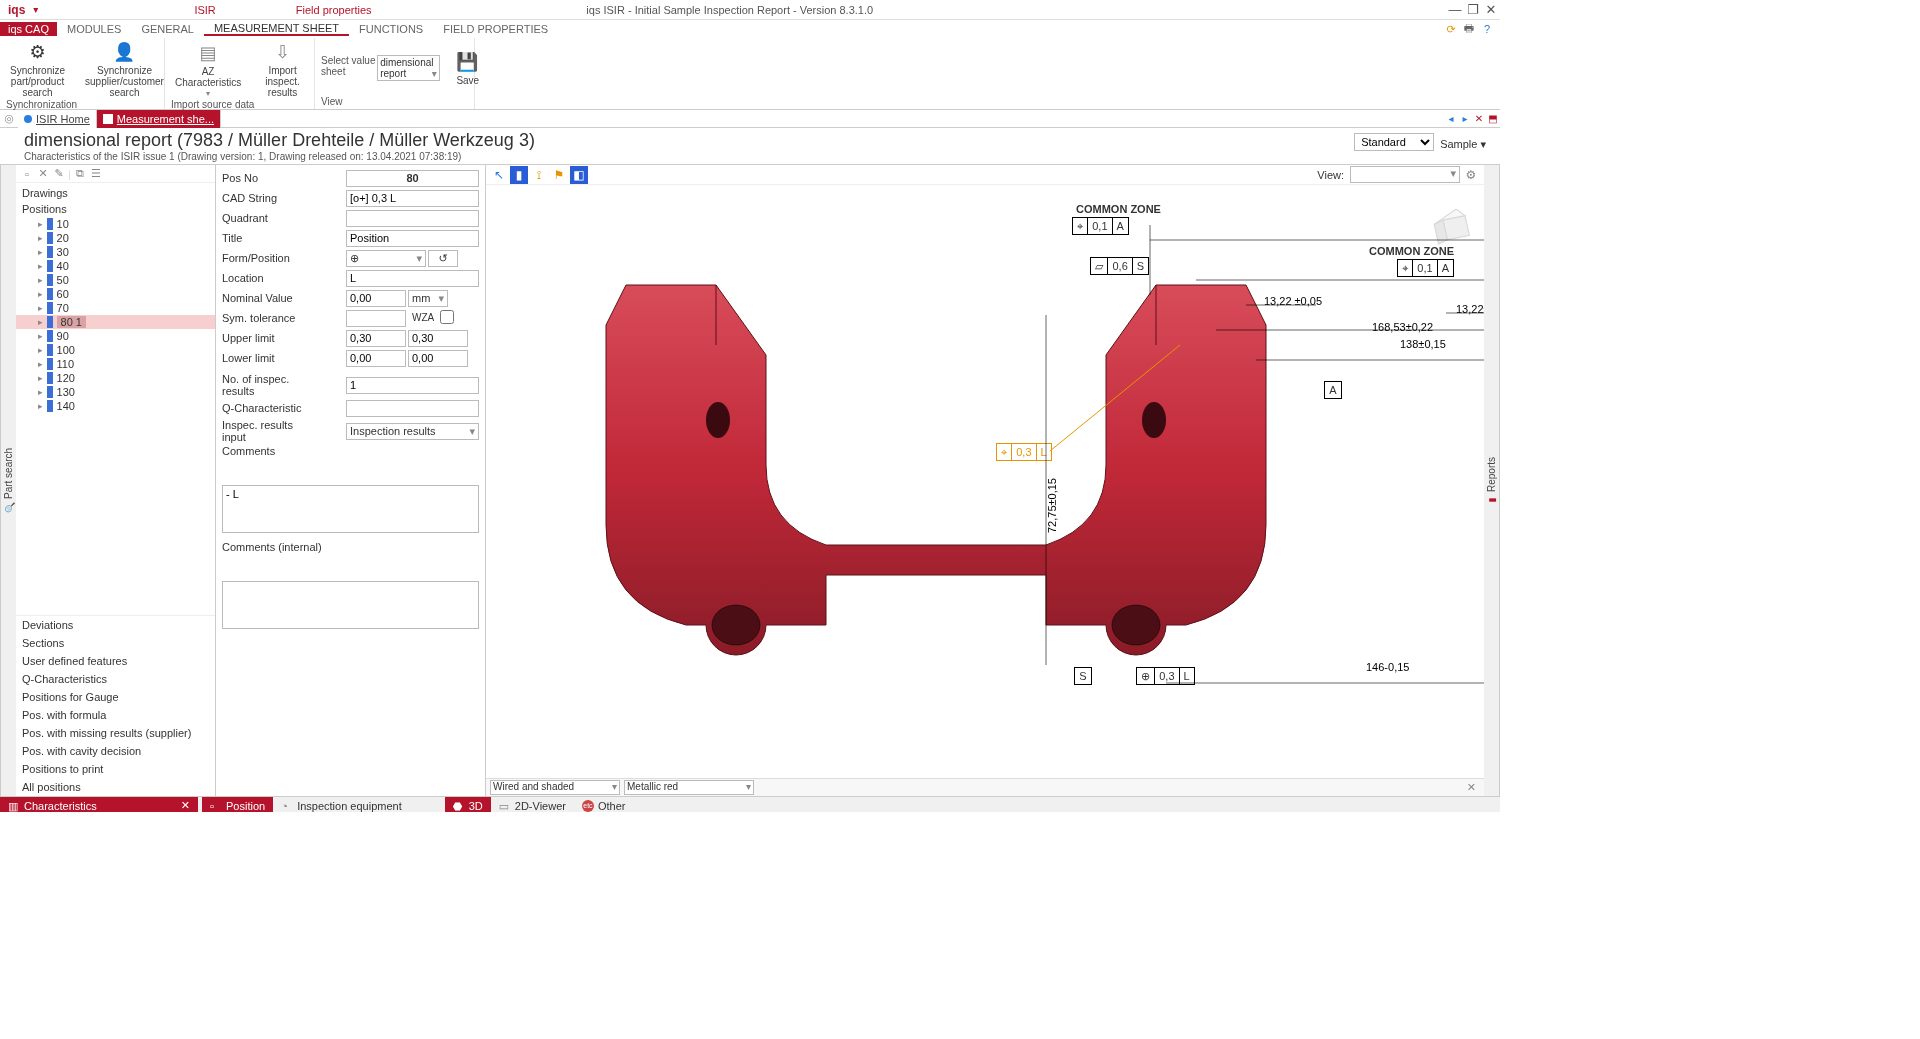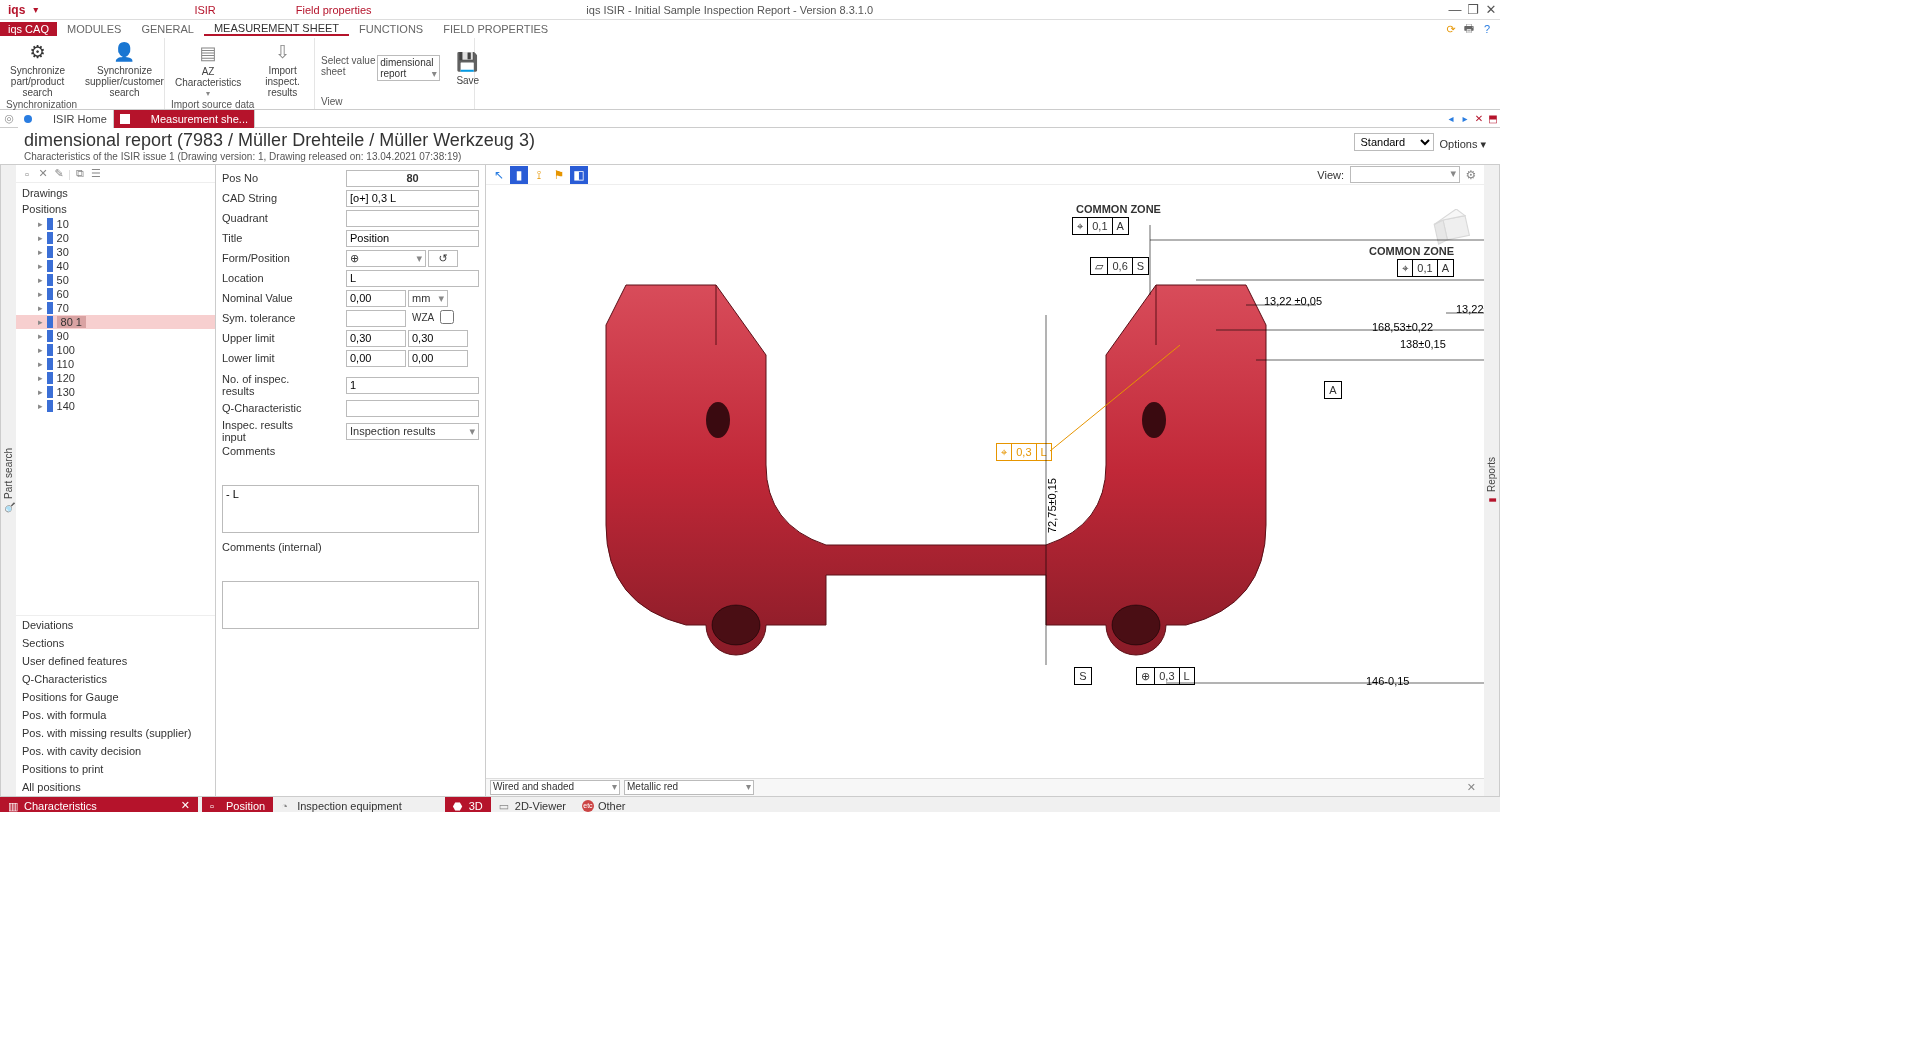--- a/index.html
+++ b/index.html
@@ -26,21 +26,21 @@
 .rgroup .lbl { font-size:10px; color:#555; padding-top:1px; }
 .ritem { display:flex; flex-direction:column; align-items:center; gap:1px; cursor:pointer; padding:0 4px; }
 .ritem .ic { width:24px; height:24px; display:flex; align-items:center; justify-content:center; font-size:18px; }
 .ritem .tx { font-size:10px; line-height:11px; text-align:center; color:#444; }
 .sel-sheet { display:flex; flex-direction:row; gap:1px; }
 .sel-sheet .lab { font-size:10px; color:#555; }
 .sel-sheet select, .sel-sheet .combo { width:90px; font-size:10px; border:1px solid #bbb; padding:1px 2px; background:#fff; }
 
 .tabs-row { height:18px; display:flex; align-items:center; border-bottom:1px solid #ccc; }
 .tabs-row .left-edge { width:18px; height:18px; display:flex; align-items:center; justify-content:center; color:#888; }
-.doc-tab { display:flex; align-items:center; height:18px; padding:0 6px; gap:21px; font-size:11px; cursor:pointer; border-right:1px solid #ccc; }
+.doc-tab { display:flex; align-items:center; height:18px; padding:0 6px; gap:4px; font-size:11px; cursor:pointer; border-right:1px solid #ccc;text-decoration:underline; }
 .doc-tab.home { background:#fff; color:#444; }
 .doc-tab.home .dot { width:8px;height:8px;border-radius:50%;background:#2a7de1; }
 .doc-tab.active { background:#b5132b; color:#fff; }
 .doc-tab.active .sq { width:10px;height:10px;background:#fff; border:1px solid #fff; }
 .tabs-row .sp { flex:1; }
 .tabs-row .mini { width:14px; text-align:center; color:#2a7de1; cursor:pointer; font-size:10px; }
 .tabs-row .mini.red { color:#b5132b; }
 
 .header-row { padding:2px 8px 0 24px; display:flex; align-items:flex-end; }
 .header-row .h { font-size:18px; color:#333; flex:1; }
@@ -196,21 +196,21 @@
   <span class="sp"></span>
   <span class="mini">◂</span>
   <span class="mini">▸</span>
   <span class="mini red">✕</span>
   <span class="mini" style="color:#b5132b">⬒</span>
 </div>
 
 <div class="header-row">
   <span class="h">dimensional report (7983 / Müller Drehteile / Müller Werkzeug 3)</span>
   <select style="width:80px"><option>Standard</option></select>
-  <span class="opt"><span>Options</span> ▾</span>
+  <span class="opt"><span>Sample</span> ▾</span>
 </div>
 <div class="sub-row">Characteristics of the ISIR issue 1 (Drawing version: 1, Drawing released on: 13.04.2021 07:38:19)</div>
 
 <div class="workspace">
   <div class="vtab"><span class="tic">🔍</span><span>Part search</span></div>
 
   <div class="left-panel">
     <div class="toolbar">
       <span class="tb">▫</span>
       <span class="tb">✕</span>
@@ -462,21 +462,21 @@
           <span>⌖</span>
           <span>0,1</span>
           <span>A</span>
         </div>
 
       <div class="dim-label" style="left:778px;top:110px">13,22 ±0,05</div>
       <div class="dim-label" style="left:886px;top:136px">168,53±0,22</div>
       <div class="dim-label" style="left:970px;top:118px">13,22±0,05</div>
       <div class="dim-label" style="left:914px;top:153px">138±0,15</div>
       <div class="dim-label" style="left:560px;top:348px;transform:rotate(-90deg);transform-origin:left top">72,75±0,15</div>
-      <div class="dim-label" style="left:880px;top:490px">146-0,15</div>
+      <div class="dim-label" style="left:880px;top:476px">146-0,15</div>
 
       <div class="gd-box" style="left:838px;top:196px;width:18px;justify-content:center">
           <span style="border:none">A</span>
         </div>
       <div class="gd-box" style="left:588px;top:482px;width:18px;justify-content:center">
           <span style="border:none">S</span>
         </div>
 
       <div class="gd-box" style="left:650px;top:482px">
           <span>⊕</span>

